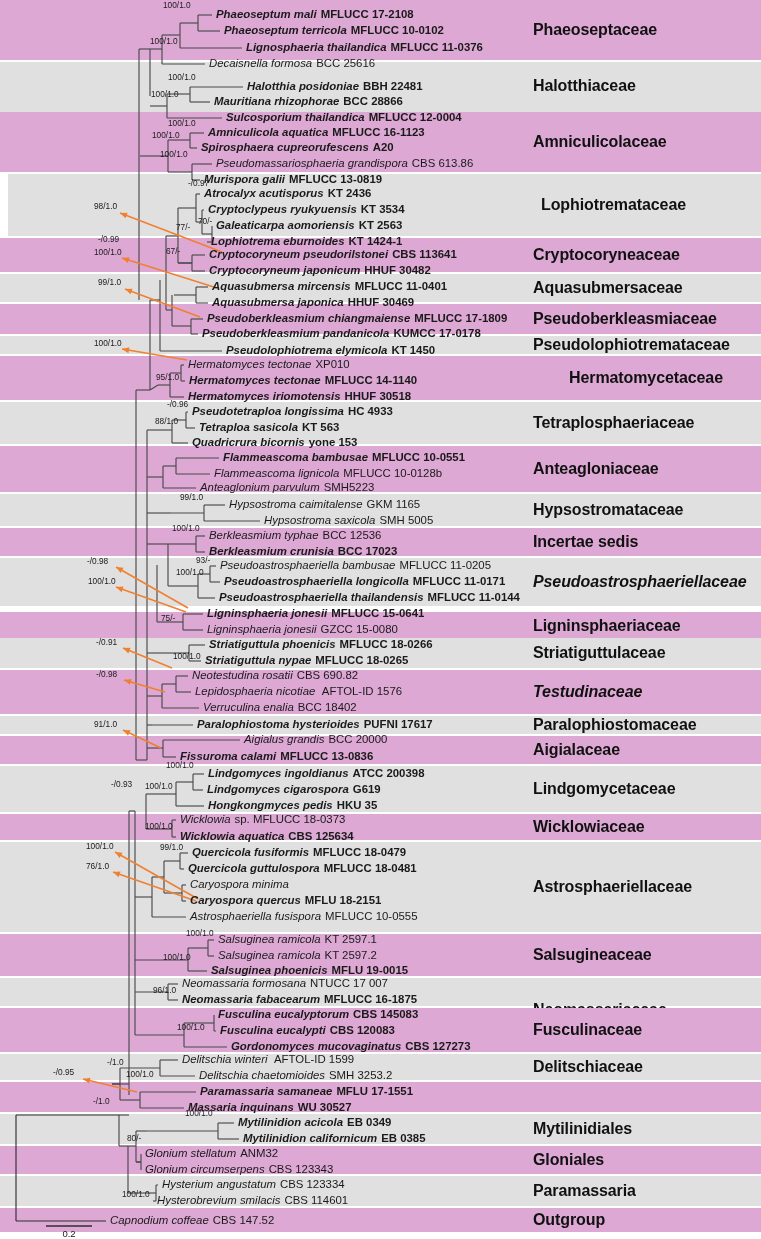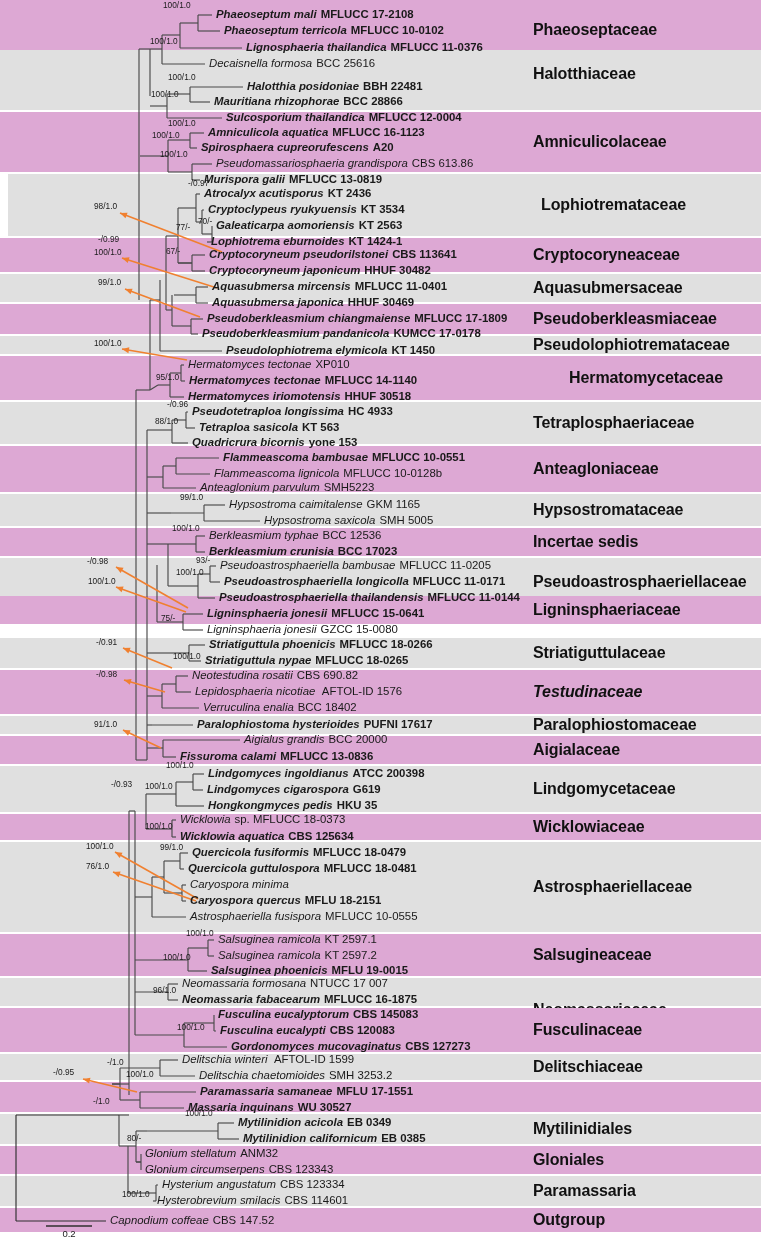--- a/index.html
+++ b/index.html
@@ -23,21 +23,21 @@
   .scalebar{stroke:#2f2f2f;stroke-width:1.3;}
 </style>
 </head>
 <body>
 
 <div id="page">
   <div id="bands">
       <div class="band" style="top: 0px; height: 60px; background: rgb(221, 168, 212);">
         <div class="clade-label" style="top: 30px;">Phaeoseptaceae</div>
       </div>
-      <div class="band" style="top: 50px; height: 60px; background: rgb(224, 224, 224);">
+      <div class="band" style="top: 62px; height: 60px; background: rgb(224, 224, 224);">
         <div class="clade-label" style="top: 24px;">Halotthiaceae</div>
       </div>
       <div class="band" style="top: 112px; height: 60px; background: rgb(221, 168, 212);">
         <div class="clade-label" style="top: 30px;">Amniculicolaceae</div>
       </div>
       <div class="band" style="top: 174px; height: 62px; background: rgb(224, 224, 224); margin-left: 8px;">
         <div class="clade-label" style="top: 31px;">Lophiotremataceae</div>
       </div>
       <div class="band" style="top: 238px; height: 34px; background: rgb(221, 168, 212);">
         <div class="clade-label" style="top: 17px;">Cryptocoryneaceae</div>
@@ -60,23 +60,23 @@
       <div class="band" style="top: 446px; height: 46px; background: rgb(221, 168, 212);">
         <div class="clade-label" style="top: 23px;">Anteagloniaceae</div>
       </div>
       <div class="band" style="top: 494px; height: 32px; background: rgb(224, 224, 224);">
         <div class="clade-label" style="top: 16px;">Hypsostromataceae</div>
       </div>
       <div class="band" style="top: 528px; height: 28px; background: rgb(221, 168, 212);">
         <div class="clade-label" style="top: 14px;">Incertae sedis</div>
       </div>
       <div class="band" style="top: 558px; height: 48px; background: rgb(224, 224, 224);">
-        <div class="clade-label" style="top: 24px;">Pseudoastrosphaeriellaceae</div>
-      </div>
-      <div class="band" style="top: 596px; height: 28px; background: rgb(221, 168, 212);">
+        <div class="clade-label" style="top: 24px; font-style: italic;">Pseudoastrosphaeriellaceae</div>
+      </div>
+      <div class="band" style="top: 612px; height: 28px; background: rgb(221, 168, 212);">
         <div class="clade-label" style="top: 14px;">Ligninsphaeriaceae</div>
       </div>
       <div class="band" style="top: 638px; height: 30px; background: rgb(224, 224, 224);">
         <div class="clade-label" style="top: 15px;">Striatiguttulaceae</div>
       </div>
       <div class="band" style="top: 670px; height: 44px; background: rgb(221, 168, 212);">
         <div class="clade-label" style="top: 22px; font-style: italic;">Testudinaceae</div>
       </div>
       <div class="band" style="top: 716px; height: 18px; background: rgb(224, 224, 224);">
         <div class="clade-label" style="top: 9px;">Paralophiostomaceae</div>

